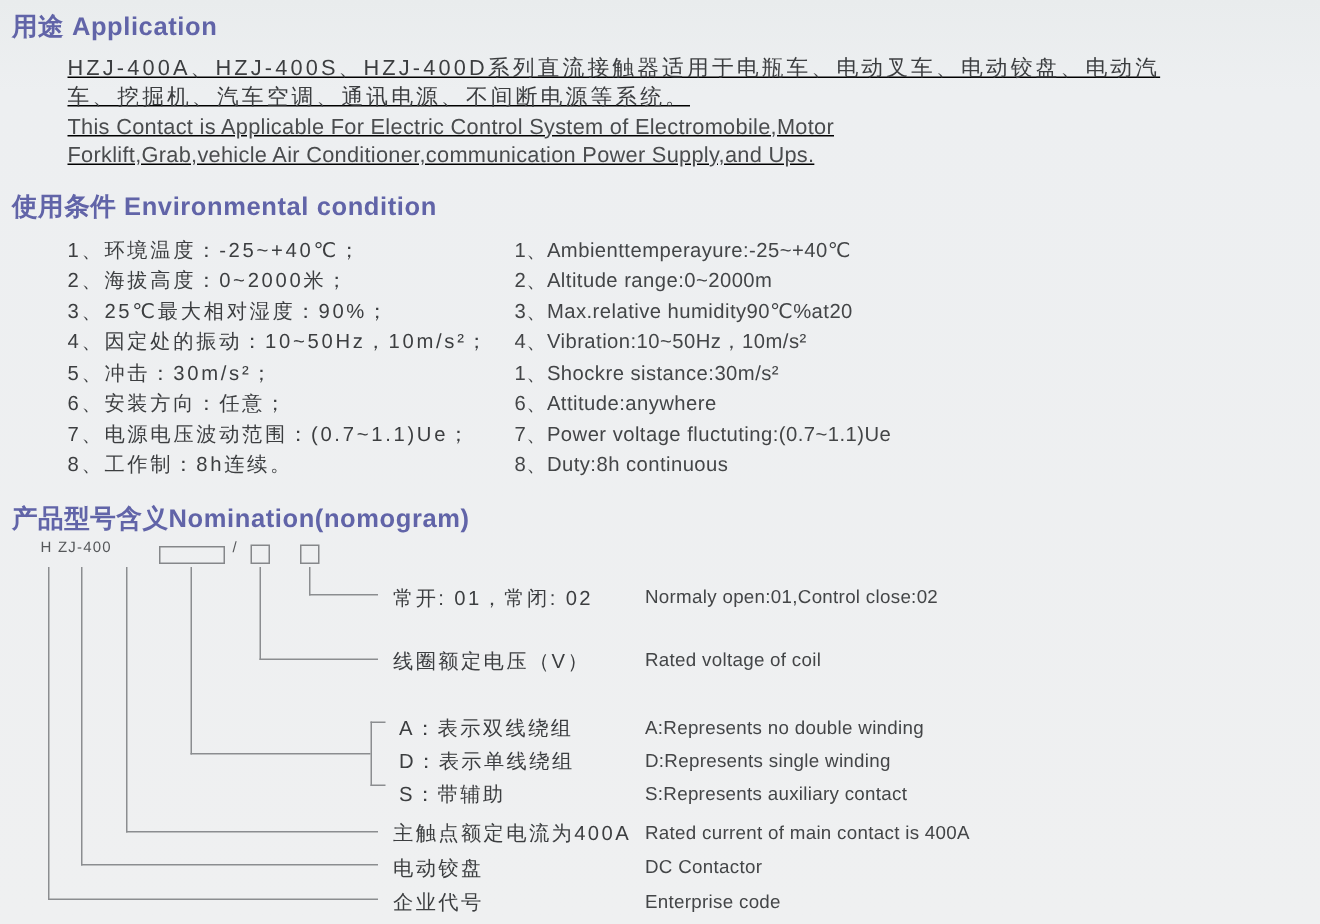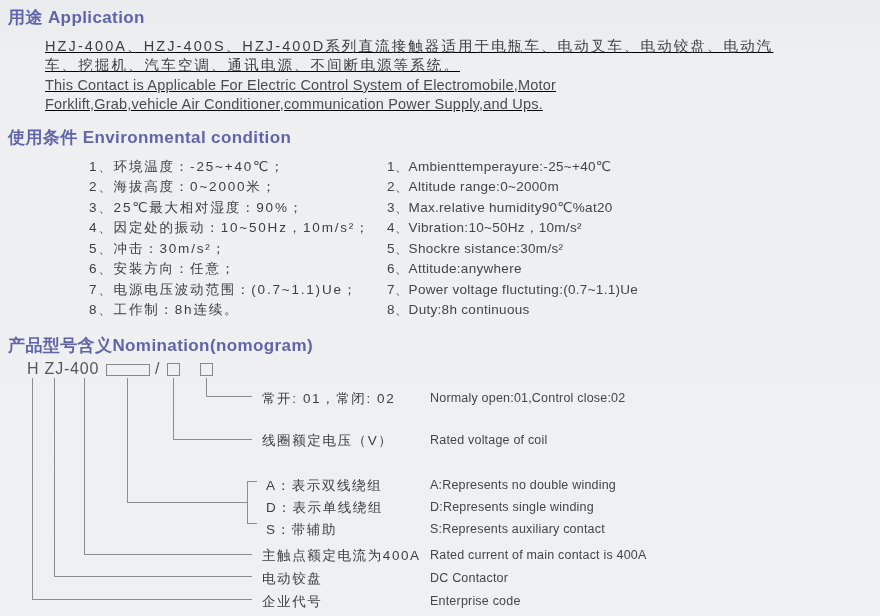--- a/index.html
+++ b/index.html
@@ -19,27 +19,27 @@
   #title-nom { top:334px; }
 
   .para { position:absolute; left:45px; top:37px;text-decoration:underline; }
   .para .line { white-space:nowrap; height:19.3px; line-height:19.3px; }
   .para .cn { font-size:14.5px; letter-spacing:2.1px; color:#3c3e40; }
   .para .en { font-size:14.5px; letter-spacing:0.2px; color:#4a4c4e; }
 
   .list { position:absolute; top:157px; }
   #list-cn { left:45px; }
   #list-en { left:343px; }
-  .list .item { white-space:nowrap; height:20.45px; line-height:20.45px;margin-left:44px; }
+  .list .item { white-space:nowrap; height:20.45px; line-height:20.45px; }
   #list-cn .item { font-size:13.5px; letter-spacing:1.8px; color:#3c3e40; }
   #list-en .item { font-size:13.5px; letter-spacing:0.3px; color:#434547; }
 
   
   .model-text {
-    position:absolute; font-size:16px; color:#55575a; letter-spacing:0.8px;
+    position:absolute; font-size:10px; color:#55575a; letter-spacing:0.8px;
     white-space:nowrap;
   }
   #model-prefix { left:27px; top:360px; }
   #model-slash  { left:155px; top:360px; }
   .dbox { position:absolute; border:1px solid #85878a; background:transparent; }
   #box-long { left:106px; top:364px; width:42px; height:10px; }
   #box-sm1  { left:167px; top:363px; width:11px; height:11px; }
   #box-sm2  { left:200px; top:363px; width:11px; height:11px; }
 
   .ln { position:absolute; background:#8b8d90; }
@@ -73,21 +73,21 @@
     <div class="item">5、冲击：30m/s²；</div>
     <div class="item">6、安装方向：任意；</div>
     <div class="item">7、电源电压波动范围：(0.7~1.1)Ue；</div>
     <div class="item">8、工作制：8h连续。</div>
   </div>
   <div class="list" id="list-en">
     <div class="item">1、Ambienttemperayure:-25~+40℃</div>
     <div class="item">2、Altitude range:0~2000m</div>
     <div class="item">3、Max.relative humidity90℃%at20</div>
     <div class="item">4、Vibration:10~50Hz，10m/s²</div>
-    <div class="item">5、Shockre sistance:30m/s²</div>
+    <div class="item">1、Shockre sistance:30m/s²</div>
     <div class="item">6、Attitude:anywhere</div>
     <div class="item">7、Power voltage fluctuting:(0.7~1.1)Ue</div>
     <div class="item">8、Duty:8h continuous</div>
   </div>
 
   <h2 class="sec-title" id="title-nom">产品型号含义Nomination(nomogram)</h2>
 
   <div class="model-text" id="model-prefix">H ZJ-400</div>
   <div class="dbox" id="box-long"></div>
   <div class="model-text" id="model-slash">/</div>

